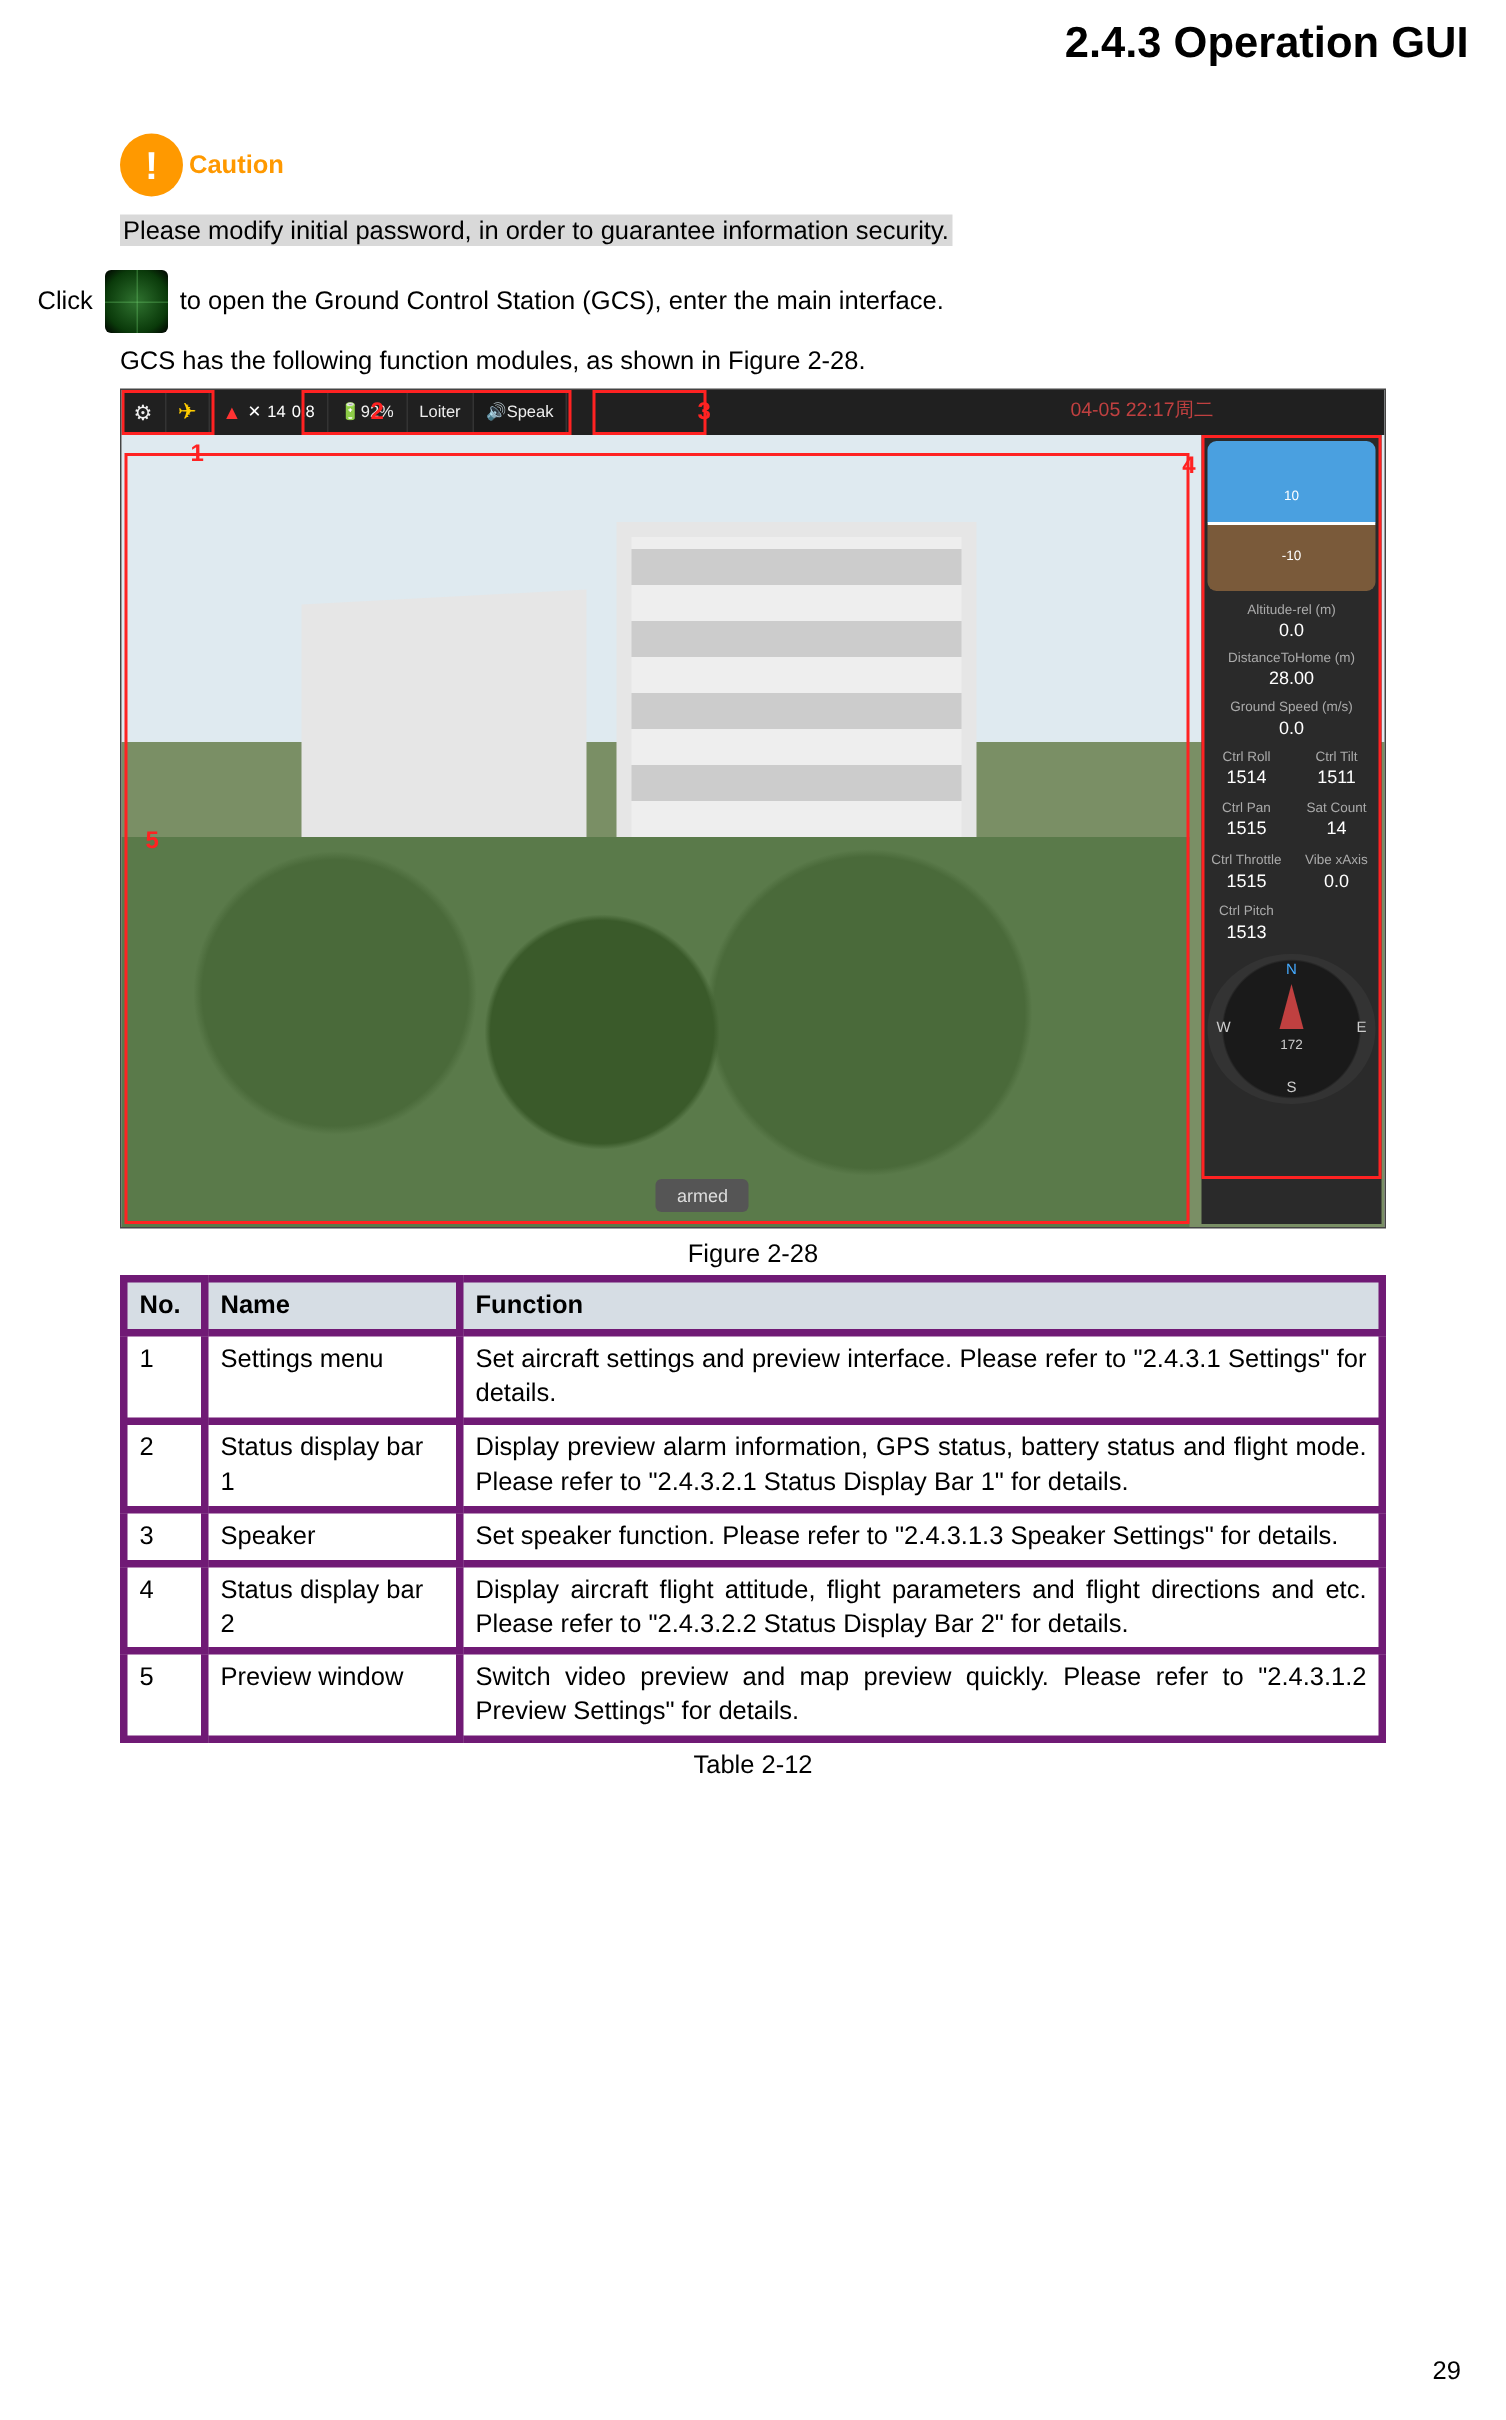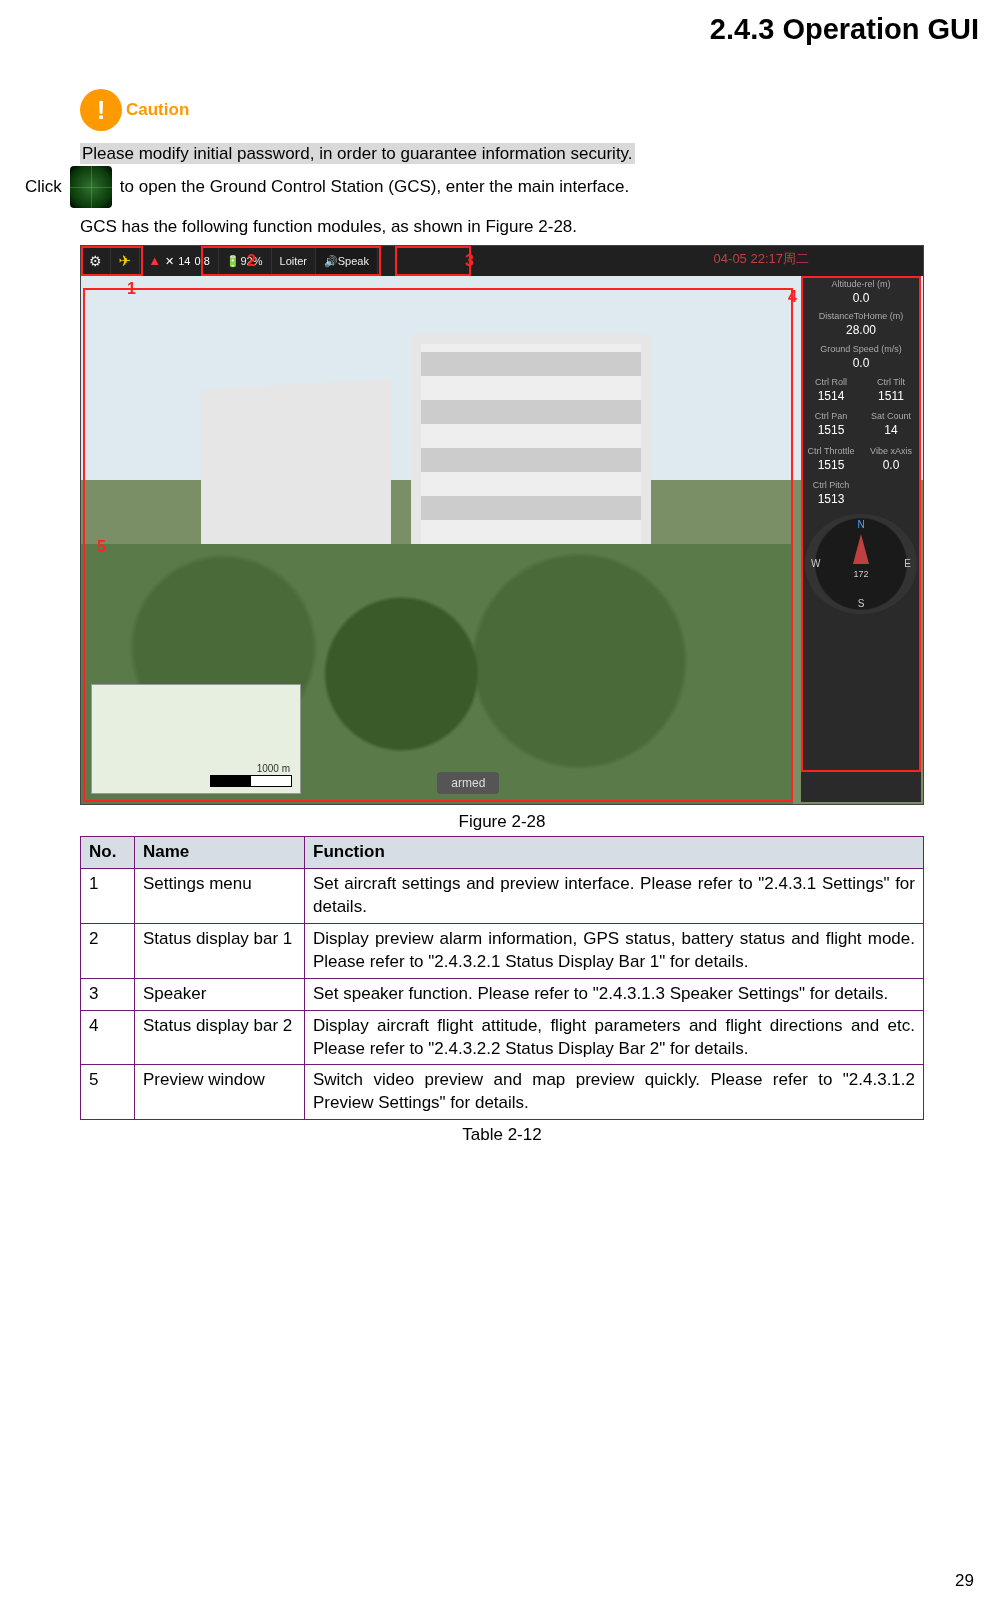--- a/index.html
+++ b/index.html
@@ -21,21 +21,21 @@
     .caution-block { display: flex; align-items: center; margin-left: 55px; margin-bottom: 12px; }
     .caution-icon {
       width: 42px; height: 42px; border-radius: 50%;
       background: #ff9900;
       display: flex; align-items: center; justify-content: center;
       color: #fff; font-weight: bold; font-size: 26px;
       margin-right: 4px;
     }
     .caution-text { color: #ff9900; font-weight: bold; font-size: 17px; }
     .highlight { background: #d9d9d9; padding: 1px 2px; }
-    .intro { margin-left: 55px; }
+    .intro { margin-left: 55px; margin-bottom: 14px; }
     .click-line { display: flex; align-items: center; margin-bottom: 8px; }
     .app-icon {
       width: 42px; height: 42px; margin: 0 8px;
       background: radial-gradient(circle at center, #2a6a2a 10%, #0a3a0a 70%, #000 100%);
       border-radius: 4px; position: relative; overflow: hidden;
     }
     .app-icon::before, .app-icon::after {
       content: ""; position: absolute; background: rgba(120,220,120,0.3);
     }
     .app-icon::before { left: 50%; top: 0; width: 1px; height: 100%; }
@@ -138,21 +138,21 @@
       border-bottom:30px solid #c04040;
     }
     .compass .num { position:absolute; top:54%; left:50%; transform:translateX(-50%); font-size:9px; }
 
     .fig-caption { text-align: center; margin: 4px 0 2px 0; }
 
     
     table {
       border-collapse: collapse; width: calc(100% - 110px); margin: 0 55px; font-size: 17px;
     }
-    th, td { border: 1px solid #701a75; padding: 4px 8px; vertical-align: top; }
+    th, td { border: 5px solid #701a75; padding: 4px 8px; vertical-align: top; }
     th { background: #d6dde4; text-align: left; font-weight: bold; }
     td:nth-child(1) { width: 54px; }
     td:nth-child(2) { width: 170px; }
     td:nth-child(3) { text-align: justify; margin-left: 32px; }
     .tbl-caption { text-align: center; margin-top: 4px; }
 
     .pagenum { position: fixed; bottom: 20px; right: 30px; font-size: 17px; }
     .watermark { position:absolute; left:40%; top:60%; transform: rotate(-28deg); color: rgba(180,180,180,0.35); font-size:36px; pointer-events:none; }
   </style>
 </head>
@@ -201,20 +201,24 @@
     <div class="tb-seg">Loiter</div>
     <div class="tb-seg" style="background:#1a1a1a;">
       <span style="color:#3c3;">🔊</span>
       <span>Speak</span>
     </div>
   </div>
 
   <div class="datetime">04-05 22:17周二</div>
 
   <div class="sidepanel">
+    <div class="attitude">
+      <span class="tick" style="top:30%;">10</span>
+      <span class="tick" style="top:70%;">-10</span>
+    </div>
     <div class="sp-row">
       <div class="sp-lbl">Altitude-rel (m)</div>
       <div class="sp-val">0.0</div>
     </div>
     <div class="sp-row">
       <div class="sp-lbl">DistanceToHome (m)</div>
       <div class="sp-val">28.00</div>
     </div>
     <div class="sp-row">
       <div class="sp-lbl">Ground Speed (m/s)</div>
@@ -254,23 +258,20 @@
     <div class="compass">
       <span class="dir n">N</span>
       <span class="dir s">S</span>
       <span class="dir e">E</span>
       <span class="dir w">W</span>
       <div class="needle"></div>
       <span class="num">172</span>
     </div>
   </div>
 
-  <div class="minimap">
-    <span class="minimap-lbl">1000 m</span>
-  </div>
   <div class="armed-pill">armed</div>
 
   <div class="redbox rb1"></div>
   <div class="rb1-lbl">1</div>
   <div class="redbox rb2"></div>
   <div class="rb2-lbl">2</div>
   <div class="redbox rb3"></div>
   <div class="rb3-lbl">3</div>
   <div class="redbox rb4"></div>
   <div class="rb4-lbl">4</div>

